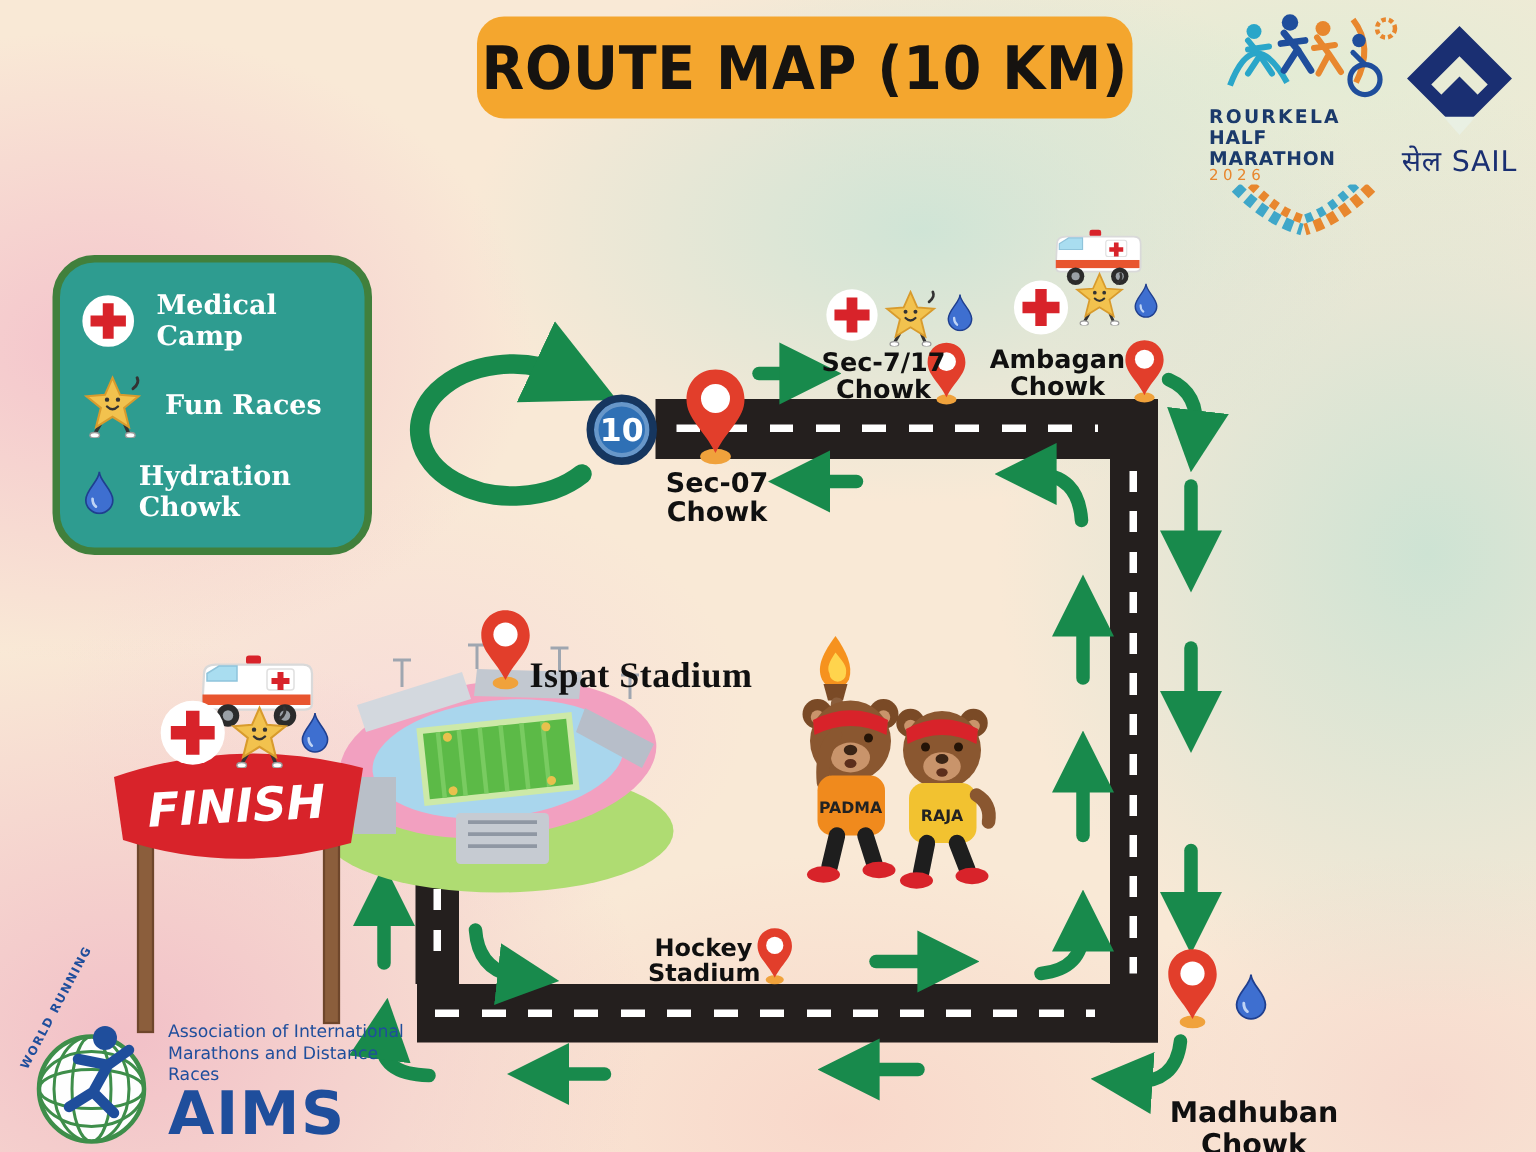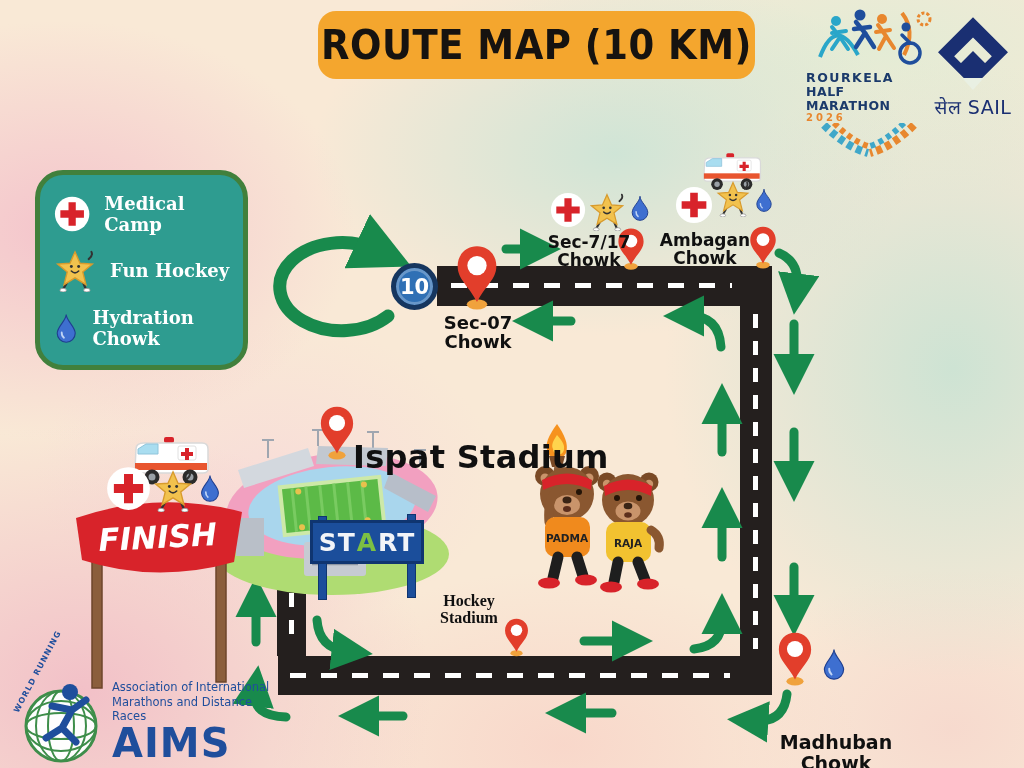--- a/index.html
+++ b/index.html
@@ -34,21 +34,21 @@
   .road{background:#241F1E;z-index:5;}
   .dash-h{position:absolute;height:5px;background:repeating-linear-gradient(90deg,#fff 0 16px,transparent 16px 31px);}
   .dash-v{position:absolute;width:5px;background:repeating-linear-gradient(180deg,#fff 0 14px,transparent 14px 27px);}
   
   .km-badge{left:391px;top:263px;width:47px;height:47px;border-radius:50%;background:#2F70B5;
     border:5px solid #16365F;box-shadow:inset 0 0 0 3px rgba(255,255,255,.28);
     display:flex;align-items:center;justify-content:center;z-index:25;}
   .km-badge span{color:#fff;font-weight:bold;font-size:21px;}
   
   .loc-label{color:#101010;font-weight:bold;text-align:center;line-height:1.08;z-index:26;font-size:17px;}
-  .ispat-label{font-size:32px;font-weight:bold;color:#101010;z-index:26;letter-spacing:.3px;}
+  .ispat-label{font-size:24px;font-weight:bold;color:#101010;z-index:26;letter-spacing:.3px;font-family:Liberation Serif, serif;}
   .madhuban-label{font-size:19px;margin-top:40px;}
   
   .start-banner{left:310px;top:514px;width:114px;height:88px;z-index:22;}
   .start-bar{position:absolute;left:0;top:6px;width:114px;height:44px;background:#1B4E9B;border:3px solid #0F3570;
     display:flex;align-items:center;justify-content:center;gap:1px;}
   .start-bar b{font-size:25px;font-weight:800;letter-spacing:1px;}
   .st-w{color:#F2F4F8;} .st-g{color:#7CC043;}
   .start-pole{position:absolute;width:9px;background:#1B4E9B;border:1px solid #0F3570;}
   .cl{z-index:24;}
   svg text{font-family:"DejaVu Sans","Liberation Sans",sans-serif;}
@@ -56,21 +56,21 @@
   .aims{left:14px;top:676px;width:260px;height:90px;z-index:22;display:flex;align-items:center;}
   .aims-text{margin-left:6px;}
   .aims-org{color:#1F4E9C;font-weight:normal;font-size:11.5px;line-height:1.25;}
   .aims-acr{color:#1F4E9C;font-weight:800;font-size:40px;line-height:.95;letter-spacing:1px;}
   .aims-world{position:absolute;left:-2px;top:34px;color:#1F4E9C;font-weight:bold;font-size:8px;
     letter-spacing:1px;transform:rotate(-62deg);transform-origin:left top;}
   
   .rhm{left:806px;top:5px;width:126px;height:134px;z-index:22;}
   .rhm-city{color:#1B3A6B;font-weight:800;font-size:12.5px;letter-spacing:1.5px;line-height:1.1;}
   .rhm-event{color:#1B3A6B;font-weight:800;font-size:12.5px;letter-spacing:.5px;line-height:1.1;}
-  .rhm-year{color:#E8872E;font-weight:bold;font-size:10px;letter-spacing:3px;}
+  .rhm-year{color:#E8872E;font-weight:normal;font-size:10px;letter-spacing:3px;}
   .sail{left:926px;top:16px;width:94px;height:112px;z-index:22;text-align:center;}
   .sail-txt{color:#1A2F72;font-size:19px;font-weight:normal;margin-top:0px;letter-spacing:.5px;
     font-family:"DejaVu Sans","Liberation Sans",sans-serif;}
 </style>
 </head>
 <body>
 
 <div class="stage">
 
   <div class="abs title-banner">
@@ -127,21 +127,21 @@
       <span class="legend-ic" style="display: inline-block; width: 42px; height: 42px;"><svg viewBox="0 0 42 46" width="100%" height="100%">
             <path d="M12 36 l-4 7 M30 36 l3 7" stroke="#333333" stroke-width="2.5" fill="none" stroke-linecap="round"></path>
             <ellipse cx="8" cy="44" rx="3.5" ry="2" fill="#ffffff" stroke="#999999" stroke-width="1"></ellipse>
             <ellipse cx="34" cy="44" rx="3.5" ry="2" fill="#ffffff" stroke="#999999" stroke-width="1"></ellipse>
             <path d="M36 10 q5 -4 3 -8" stroke="#333333" stroke-width="2.2" fill="none" stroke-linecap="round"></path>
             <polygon points="21,2 26.5,14.5 40,15.5 29.5,24 33,38 21,30.5 9,38 12.5,24 2,15.5 15.5,14.5" fill="#F2C24E" stroke="#D89B2D" stroke-width="1.5"></polygon>
             <circle cx="17" cy="18" r="1.6" fill="#333333"></circle>
             <circle cx="25" cy="18" r="1.6" fill="#333333"></circle>
             <path d="M17 23 q4 4 8 0" stroke="#333333" stroke-width="1.8" fill="none" stroke-linecap="round"></path>
           </svg></span>
-      <span class="legend-lb">Fun Hockey</span>
+      <span class="legend-lb">Fun Races</span>
     </div>
     <div class="legend-row">
       <span class="legend-ic" style="display: inline-block; width: 30px; height: 30px;"><svg viewBox="0 0 30 40" width="100%" height="100%">
             <path d="M15 2 C15 10 3 18 3 27 a12 12 0 0 0 24 0 C27 18 15 10 15 2Z" fill="#3E6FD0" stroke="#1F3F8F" stroke-width="1.5"></path>
             <path d="M9 26 a7 8 0 0 0 3 7" stroke="#BFD4F5" stroke-width="2.4" fill="none" stroke-linecap="round"></path>
           </svg></span>
       <span class="legend-lb">Hydration Chowk</span>
     </div>
   </div>
 
@@ -231,29 +231,20 @@
     </g>
   </svg>
 
   <svg class="abs cl" style="left:70px;top:496px;" width="176" height="198" viewBox="0 0 176 198">
     <rect x="22" y="52" width="10" height="140" fill="#8B5E3C" stroke="#6E462B" stroke-width="1.5"></rect>
     <rect x="146" y="46" width="10" height="140" fill="#8B5E3C" stroke="#6E462B" stroke-width="1.5"></rect>
     <path d="M6 22 Q88 -6 172 16 L164 66 Q86 88 12 64 Z" fill="#D8232A"></path>
     <text x="88" y="52" text-anchor="middle" font-size="31" font-weight="bold" font-style="italic" fill="#FFFFFF" transform="rotate(-3 88 48)">FINISH</text>
   </svg>
 
-  <div class="abs start-banner">
-    <div class="start-pole" style="left:8px;top:2px;height:84px;"></div>
-    <div class="start-pole" style="right:8px;top:0px;height:84px;"></div>
-    <div class="start-bar">
-      <b class="st-w">ST</b>
-        <b class="st-g">A</b>
-        <b class="st-w">RT</b>
-    </div>
-  </div>
 
   <svg class="abs" style="left:505px;top:418px;z-index:18;" width="190" height="190" viewBox="0 0 190 190">
     <g>
       <path d="M52 6 C44 17 39 26 43 35 a10 10 0 0 0 18 0 C64 26 59 16 52 6Z" fill="#F6921E"></path>
       <path d="M52 17 c-4 6-6 10-4 14a5.5 5.5 0 0 0 11 0c1-5-3-9-7-14Z" fill="#FFD44D"></path>
       <path d="M44 38 h16 l-3 11 h-10z" fill="#7A4A26"></path>
       <rect x="48" y="47" width="8" height="26" rx="3.5" fill="#8B5E3C" transform="rotate(6 52 60)"></rect>
     </g>
 
     <g>
@@ -410,21 +401,21 @@
         <polygon points="21,2 26.5,14.5 40,15.5 29.5,24 33,38 21,30.5 9,38 12.5,24 2,15.5 15.5,14.5" fill="#F2C24E" stroke="#D89B2D" stroke-width="1.5"></polygon>
         <circle cx="17" cy="18" r="1.6" fill="#333333"></circle>
         <circle cx="25" cy="18" r="1.6" fill="#333333"></circle>
         <path d="M17 23 q4 4 8 0" stroke="#333333" stroke-width="1.8" fill="none" stroke-linecap="round"></path>
       </svg></span>
   <span class="abs cl" style="left: 196px; top: 474px; display: inline-block; width: 28px; height: 28px;"><svg viewBox="0 0 30 40" width="100%" height="100%">
         <path d="M15 2 C15 10 3 18 3 27 a12 12 0 0 0 24 0 C27 18 15 10 15 2Z" fill="#3E6FD0" stroke="#1F3F8F" stroke-width="1.5"></path>
         <path d="M9 26 a7 8 0 0 0 3 7" stroke="#BFD4F5" stroke-width="2.4" fill="none" stroke-linecap="round"></path>
       </svg></span>
 
-  <div class="abs loc-label" style="left:432px;top:592px;width:74px;font-size:16px;font-family:Liberation Serif, serif;">
+  <div class="abs loc-label" style="left:432px;top:623px;width:74px;font-size:16px;">
     <span>Hockey</span><br>
     <span>Stadium</span>
   </div>
   <span class="abs cl" style="left: 503px; top: 617px; display: inline-block; width: 27px; height: 40px;"><svg viewBox="0 0 40 58" width="100%" height="100%">
         <ellipse cx="20" cy="53" rx="9" ry="4.5" fill="#F0A23C"></ellipse>
         <path d="M20 2C10 2 3 9.5 3 19.5 C3 31 13 37 20 51 C27 37 37 31 37 19.5 C37 9.5 30 2 20 2Z" fill="#E23E2B"></path>
         <circle cx="20" cy="19" r="8.5" fill="#ffffff"></circle>
       </svg></span>
 
   <span class="abs cl" style="left: 776px; top: 630px; display: inline-block; width: 38px; height: 57px;"><svg viewBox="0 0 40 58" width="100%" height="100%">

